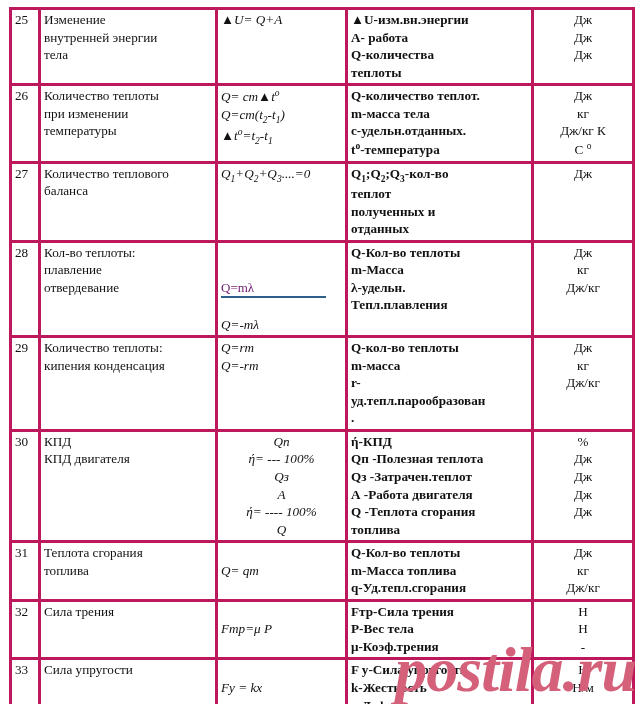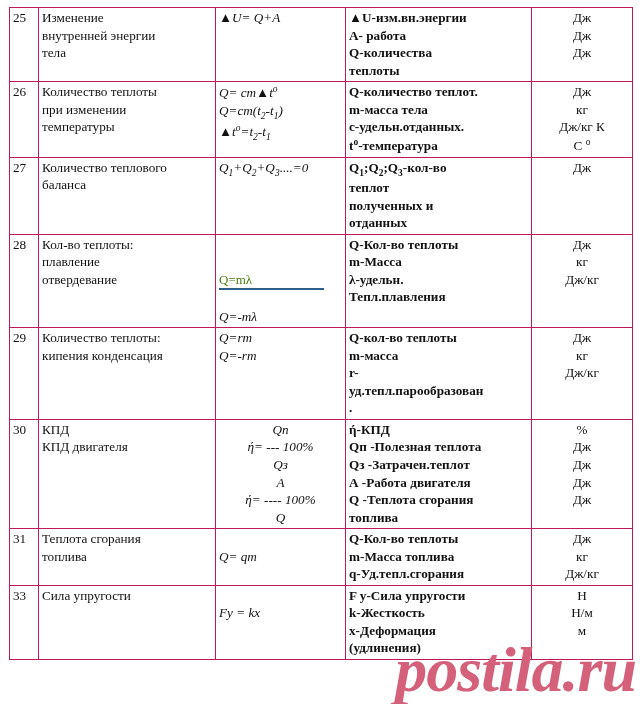--- a/index.html
+++ b/index.html
@@ -17,21 +17,21 @@
     width:623px; height:694px;
     box-sizing:border-box;
   }
   table.formula-table{
     width:623px;
     border-collapse:collapse;
     table-layout:fixed;
     border:1px solid #4a4a4a;
   }
   table.formula-table td{
-    border:1px solid #be185d;
+    border:3px solid #be185d;
     vertical-align:top;
     padding:1px 3px 2px 3px;
     font-size:13.2px;
     line-height:1.33;
   }
   col.c-num{width:29px;}
   col.c-name{width:177px;}
   col.c-formula{width:130px;}
   col.c-legend{width:186px;}
   col.c-unit{width:101px;}
@@ -59,21 +59,21 @@
     text-align:center;
     font-size:13.2px;
   }
   .ln{display:block;white-space:nowrap;}
   .ln.wrapline{white-space:normal;}
   .spacer{display:block;height:1.33em;}
   .up{vertical-align:super;font-size:0.72em;}
   .sub{vertical-align:sub;font-size:0.72em;}
   .tri{font-style:normal;}
   .link-formula{
-    color:#4d7c0f;
+    color:#701a75;
     text-decoration:none;
     border-bottom:2px solid #2e5f8a;
     display:inline-block;
     padding-right:72px;
     font-style:normal;
     font-size:13px;
   }
   .frac{
     display:block;
     text-align:center;
@@ -268,20 +268,40 @@
             <span class="ln wrapline">m-Масса топлива</span>
             <span class="ln wrapline">q-Уд.тепл.сгорания</span>
           </td>
           <td class="unit">
             <span class="ln">Дж</span>
             <span class="ln">кг</span>
             <span class="ln">Дж/кг</span>
           </td>
         </tr>
         <tr>
+          <td class="num">32</td>
+          <td class="name">
+            <span class="ln">Сила трения</span>
+          </td>
+          <td class="formula">
+            <span class="spacer"></span>
+            <span class="ln">Fmp=μ P</span>
+          </td>
+          <td class="legend">
+            <span class="ln wrapline">Fтр-Сила трения</span>
+            <span class="ln wrapline">Р-Вес тела</span>
+            <span class="ln wrapline">μ-Коэф.трения</span>
+          </td>
+          <td class="unit">
+            <span class="ln">Н</span>
+            <span class="ln">Н</span>
+            <span class="ln">-</span>
+          </td>
+        </tr>
+        <tr>
           <td class="num">33</td>
           <td class="name">
             <span class="ln">Сила упругости</span>
           </td>
           <td class="formula">
             <span class="spacer"></span>
             <span class="ln">Fy = kx</span>
           </td>
           <td class="legend">
             <span class="ln wrapline">F у-Сила упругости</span>

